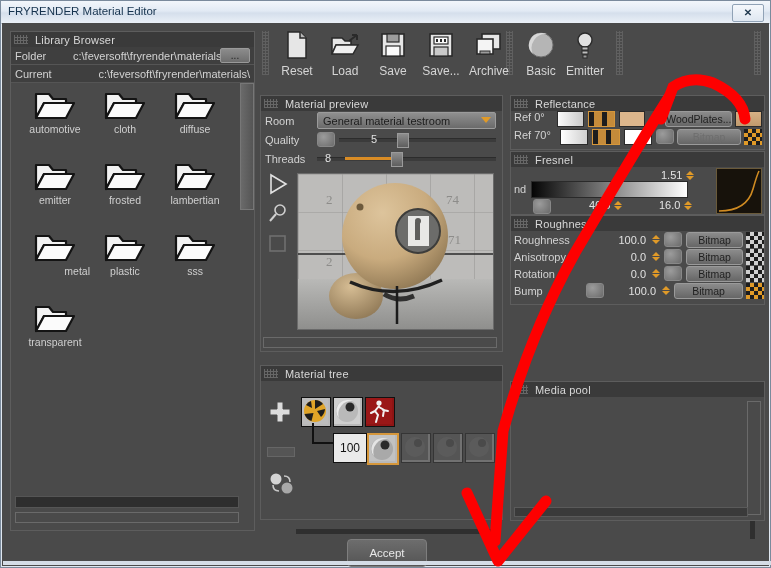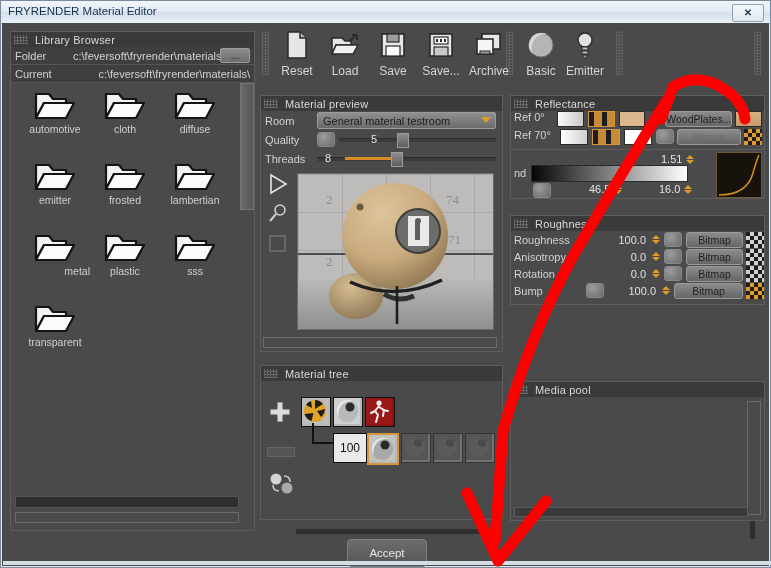--- a/index.html
+++ b/index.html
@@ -557,20 +557,24 @@
           <div class="sw ring" style="background:linear-gradient(90deg,#1d1d1d 0 20%,#c58b3a 20% 50%,#1d1d1d 50% 70%,#c58b3a 70%)"></div>
           <div class="sw" style="background:#ffffff"></div>
           <div class="knob" style="margin-right:3px"></div>
           <div class="bmbtn" style="color:#6d6d6d">Bitmap</div>
           <div class="checker" style="margin-right:2px"></div>
         </div>
       </div>
     </div>
 
     <div class="panel" id="fresnel">
+      <div class="pnl-head">
+        <div class="grip"></div>
+        <div class="pnl-title">Fresnel</div>
+      </div>
       <div class="pnl-body">
 
         <div style="position:absolute;left:150px;top:1px;display:flex;align-items:center">
           <span style="font-size:11px;color:#e4e4e4">1.51</span>
           <span class="spin">
               <i class="up"></i>
               <i class="dn"></i>
             </span>
         </div>
         <div style="position:absolute;left:3px;top:16px;font-size:11px;color:#d2d2d2">nd</div>

